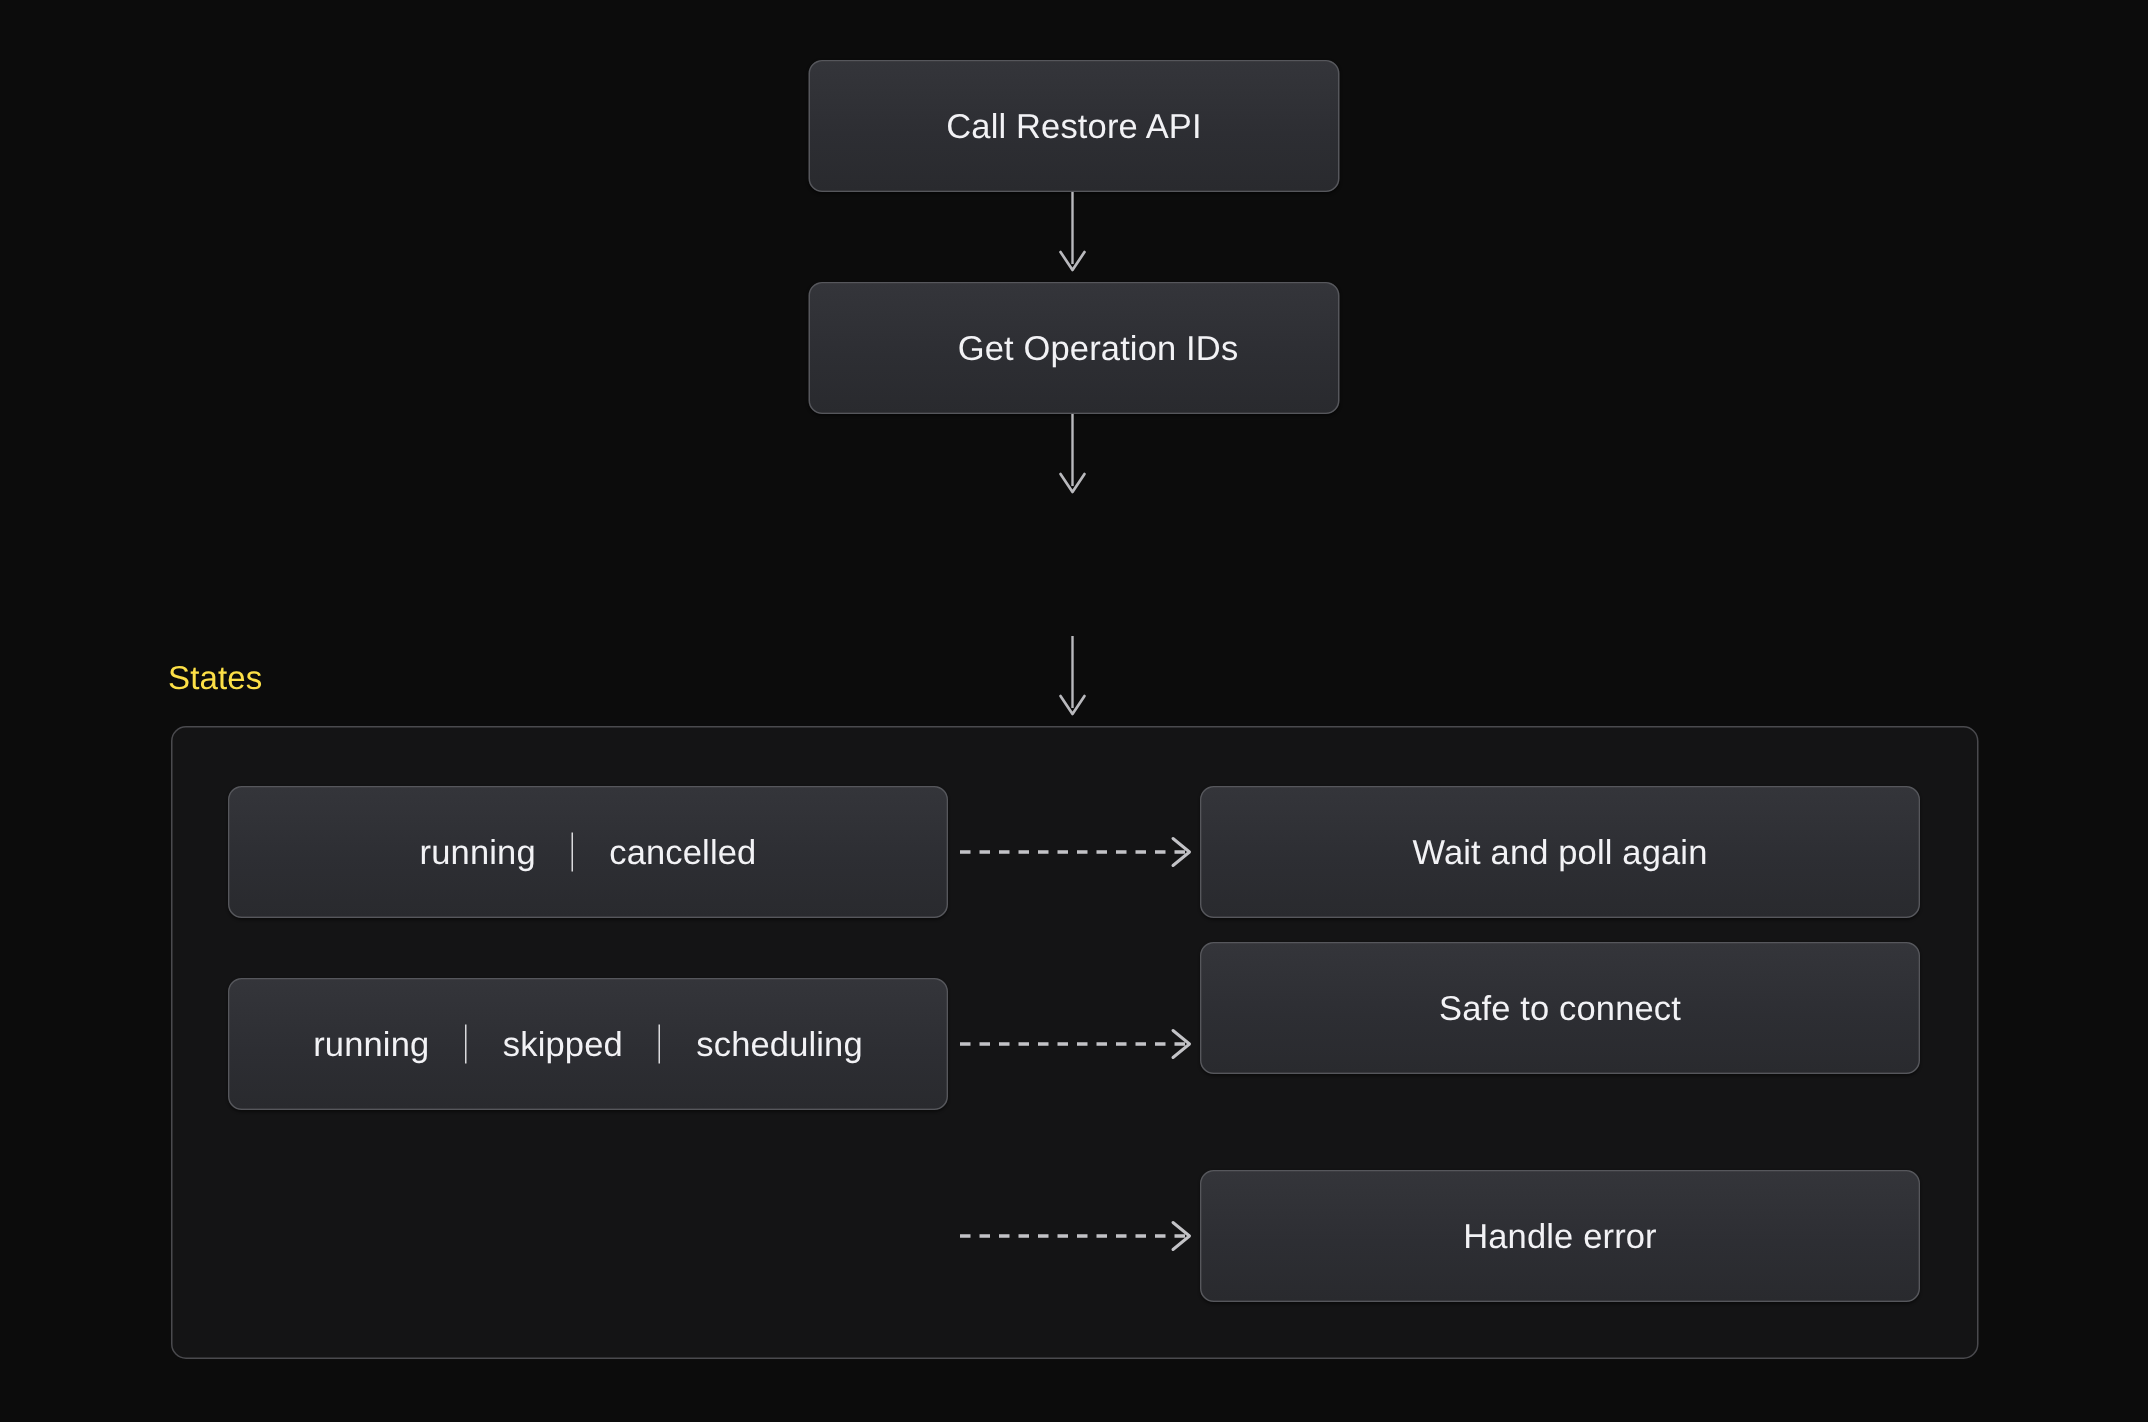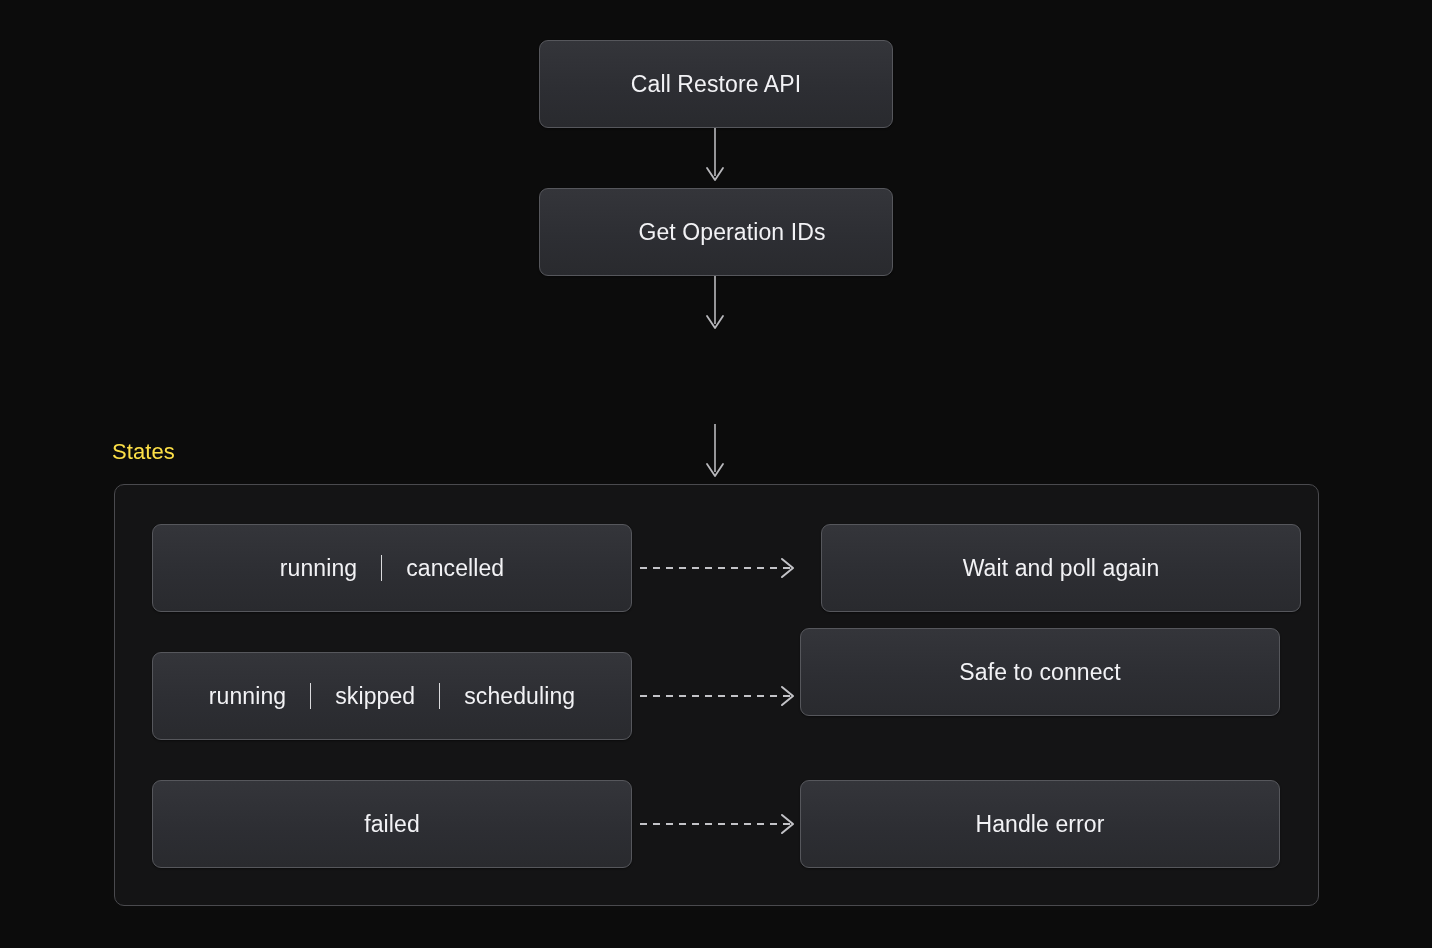--- a/index.html
+++ b/index.html
@@ -138,41 +138,36 @@
   <div class="subgraph" style="left:114px; top:484px; width:1205px; height:422px;"></div>
 
   <div class="node" style="left:152px; top:524px; width:480px; height:88px;">
     <span class="node-label">
       <span class="state-token">running</span>
       <span class="state-sep"></span>
       <span class="state-token">cancelled</span>
     </span>
   </div>
 
-  <div class="node" style="left:821px; top:524px; width:480px; height:88px;">
+  <div class="node" style="left:800px; top:524px; width:480px; height:88px;">
     <span class="node-label">Wait and poll again</span>
   </div>
 
   <div class="node" style="left:152px; top:652px; width:480px; height:88px;">
     <span class="node-label">
       <span class="state-token">running</span>
       <span class="state-sep"></span>
       <span class="state-token">skipped</span>
       <span class="state-sep"></span>
       <span class="state-token">scheduling</span>
     </span>
   </div>
 
   <div class="node" style="left:800px; top:628px; width:480px; height:88px;">
     <span class="node-label">Safe to connect</span>
   </div>
 
-  <div class="node" style="left:152px; top:780px; width:480px; height:88px;">
-    <span class="node-label">
-      <span class="state-token">failed</span>
-    </span>
-  </div>
 
   <div class="node" style="left:800px; top:780px; width:480px; height:88px;align-items:center;">
     <span class="node-label">Handle error</span>
   </div>
 
 </div>
 
 </body></html>

